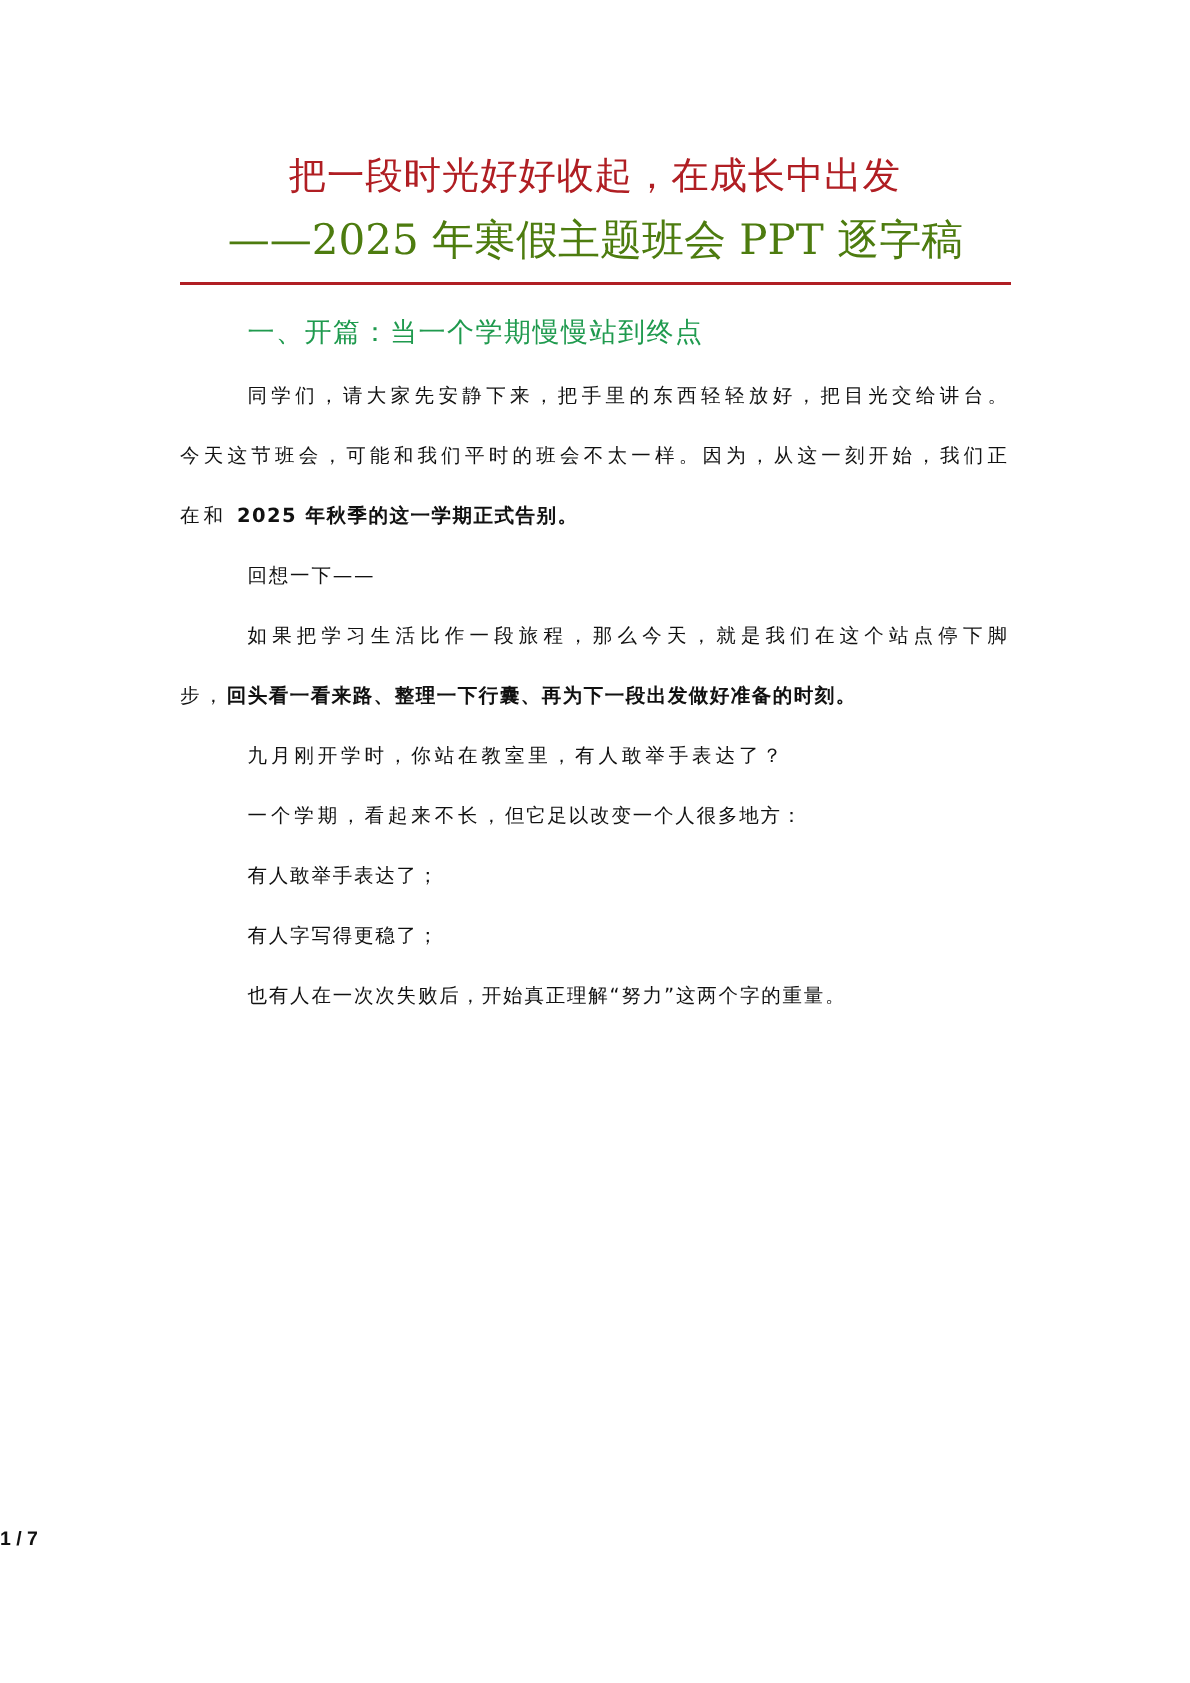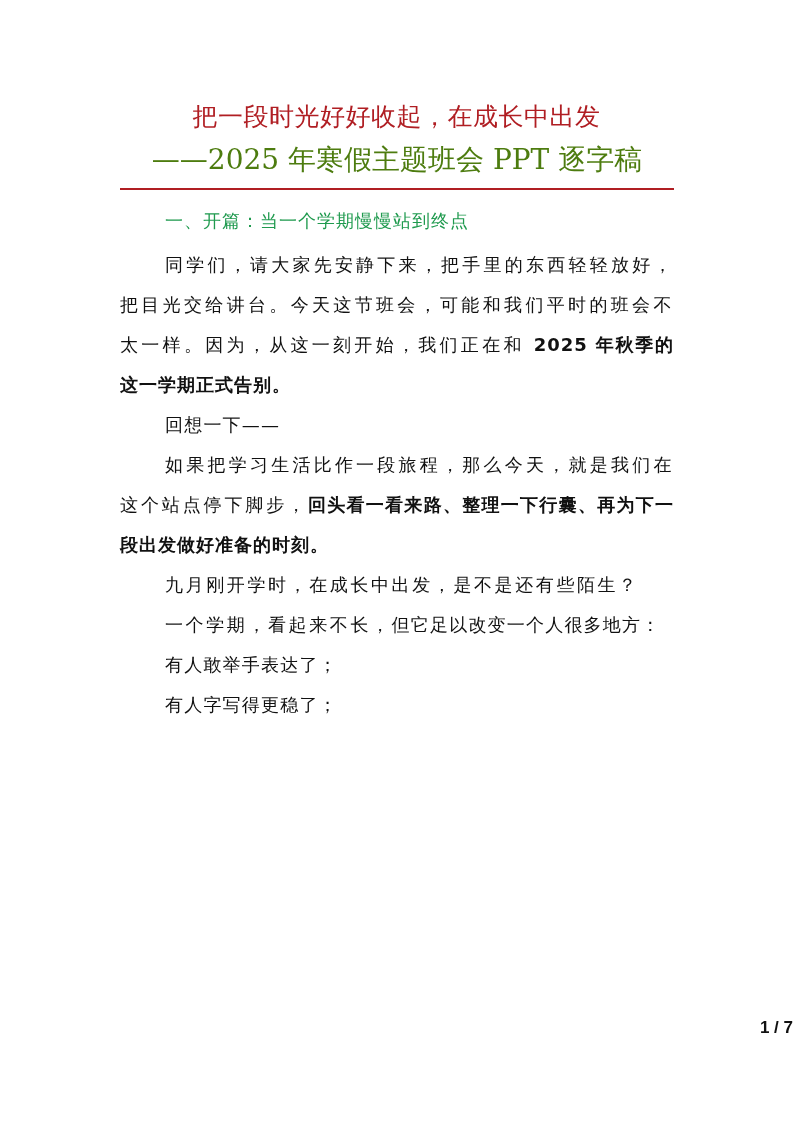--- a/index.html
+++ b/index.html
@@ -6,42 +6,43 @@
   body { width: 793px; height: 1122px; position: relative; overflow: hidden;
          font-family: "DejaVu Serif", "Liberation Serif", serif; color: #111; }
   .page { position: absolute; left: 0; top: 0; width: 793px; height: 1122px; }
   .title1 { position: absolute; left: 0; width: 793px; top: 100px; text-align: center;
             font-size: 25px; line-height: 34px; color: #b01e23; letter-spacing: 0.5px; }
   .title2 { position: absolute; left: 120px; width: 554px; top: 140px; text-align: center;
             font-size: 28px; line-height: 40px; color: #4d7c0f; white-space: nowrap; }
   .rule { position: absolute; left: 120px; width: 554px; top: 188px; height: 2px; background: #b01e23; }
   .h1 { position: absolute; left: 165px; top: 207px; font-size: 18px; line-height: 28px;
         color: #1f9a4e; font-family: Liberation Sans, sans-serif; letter-spacing: 1px; }
-  .body { position: absolute; left: 120px; top: 245px; width: 554px; font-size: 18px;
+  .body { position: absolute; left: 120px; top: 245px; width: 554px; font-size: 13px;
           line-height: 40px; letter-spacing: 2.6px; text-align: justify; }
   .body p { margin: 0; }
   .indent { text-indent: 45px; }
   .b { font-family: "DejaVu Sans", "Liberation Sans", sans-serif; font-weight: bold; letter-spacing: 1px; }
   .sans { font-family: "DejaVu Sans", "Liberation Sans", sans-serif; letter-spacing: 1.2px; }
-  .footer { position: absolute; left: 0; width: 793px; top: 1018px; text-align: right;
-            font-family: "Liberation Sans", sans-serif; font-weight: bold; font-size: 17px; color: #111; }
+  .footer { position: absolute; left: 0; width: 793px; top: 1018px; text-align: left;
+            font-family: "Liberation Sans", sans-serif; font-weight: bold; font-size: 13px; color: #111; }
 </style>
 </head>
 <body>
 
 <div class="page">
   <div class="title1">把一段时光好好收起，在成长中出发</div>
   <div class="title2">——2025 年寒假主题班会 PPT 逐字稿</div>
   <div class="rule"></div>
   <div class="h1">一、开篇：当一个学期慢慢站到终点</div>
 
   <div class="body">
     <p class="indent"><span>同学们，请大家先安静下来，把手里的东西轻轻放好，把目光交给讲台。今天这节班会，可能和我们平时的班会不太一样。因为，从这一刻开始，我们正在和 </span><span class="b">2025 年秋季的这一学期正式告别。</span></p>
     <p class="indent"><span class="sans">回想一下——</span></p>
     <p class="indent"><span>如果把学习生活比作一段旅程，那么今天，就是我们在这个站点停下脚步，</span><span class="b">回头看一看来路、整理一下行囊、再为下一段出发做好准备的时刻。</span></p>
-    <p class="indent"><span>九月刚开学时，在成长中出发，是不是还有些陌生？</span></p>
+    <p class="indent"><span>九月刚开学时，你站在教室里，有人敢举手表达了？</span></p>
     <p class="indent"><span>一个学期，看起来不长，</span><span class="sans">但它足以改变一个人很多地方：</span></p>
     <p class="indent"><span class="sans">有人敢举手表达了；</span></p>
     <p class="indent"><span class="sans">有人字写得更稳了；</span></p>
+    <p class="indent"><span class="sans">也有人在一次次失败后，开始真正理解“努力”这两个字的重量。</span></p>
   </div>
 
   <div class="footer">1 / 7</div>
 </div>
 
 </body></html>

